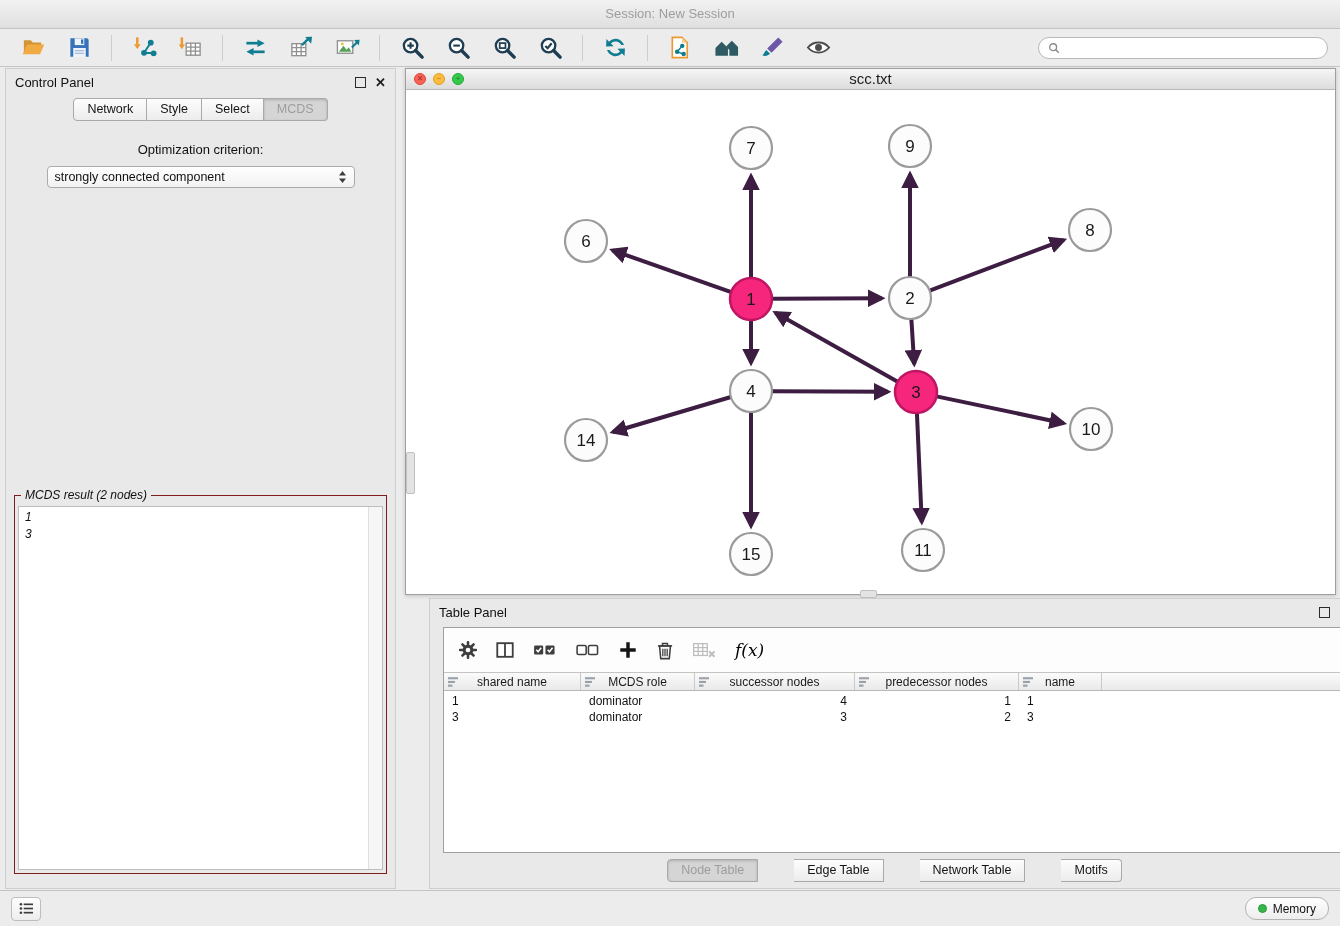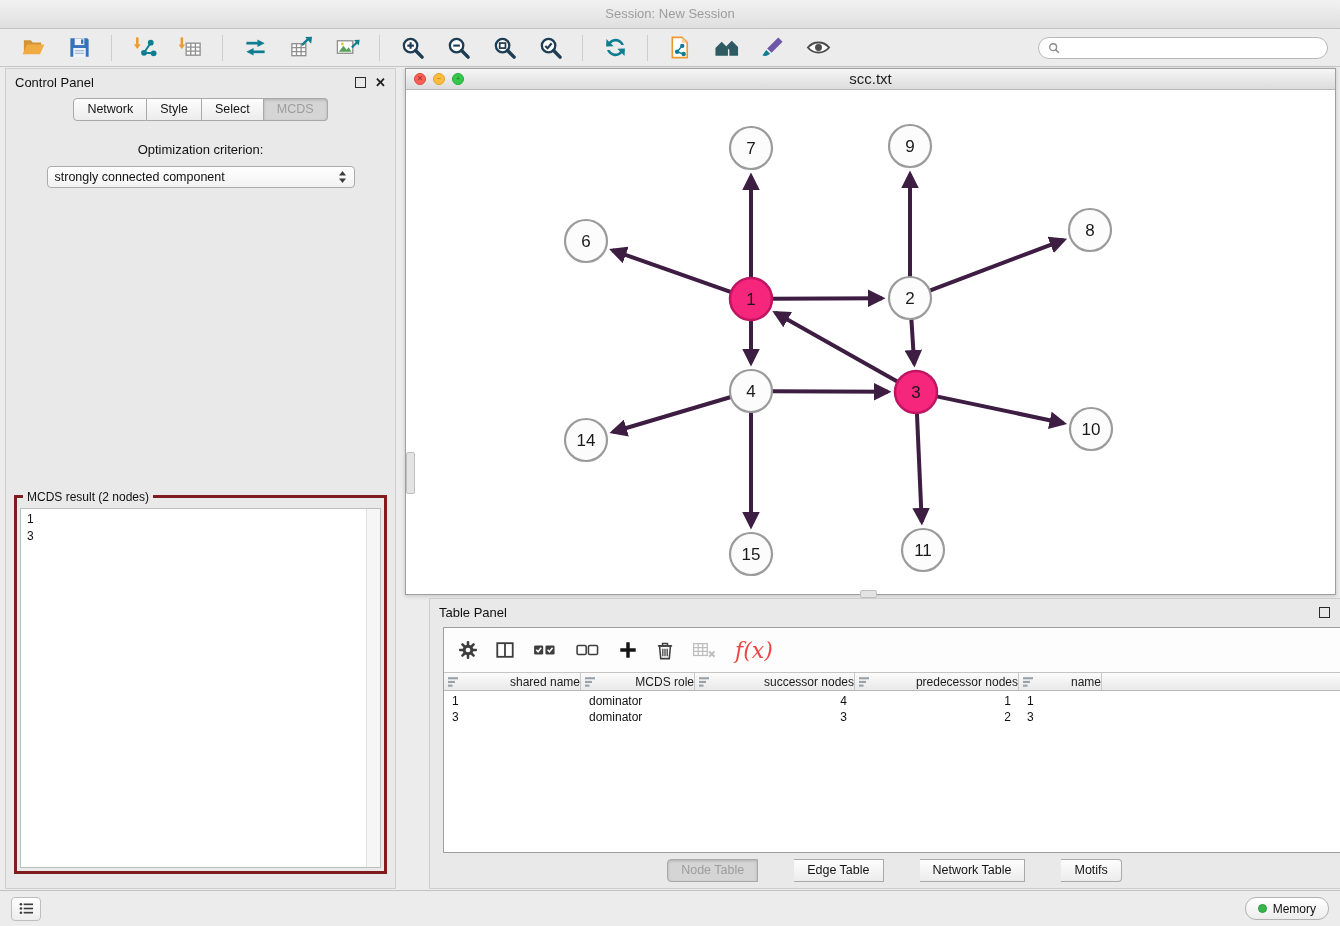--- a/index.html
+++ b/index.html
@@ -48,21 +48,21 @@
   .opt-label{text-align:center;margin-top:21px;font-size:13px;}
   .dropdown{margin:9px auto 16px;width:308px;height:22px;background:linear-gradient(#ffffff,#f2f2f2);
     border:1px solid #ababab;border-radius:4px;display:flex;align-items:center;
     padding:0 7px;box-sizing:border-box;font-size:12.5px;}
   .dd-value{flex:1;}
   .dd-arrows svg{width:9px;height:14px;display:block;}
   .btn-row{display:flex;justify-content:center;gap:15px;margin-top:11px;}
   .btn{height:22px;padding:0 15px;background:linear-gradient(#ffffff,#ececec);
     border:1px solid #a8a8a8;border-radius:4px;font-size:12.5px;color:#141414;
     font-family:"Liberation Sans",sans-serif;}
-  .result-group{position:absolute;left:8px;right:8px;top:426px;bottom:14px;border:3px solid #7f1d1d;}
+  .result-group{position:absolute;left:8px;right:8px;top:426px;bottom:14px;border:1px solid #7f1d1d;font-style:italic;}
   .result-legend{position:absolute;top:-8px;left:6px;background:#e9e9e9;padding:0 4px;font-size:12px;}
   .result-area{position:absolute;left:3px;right:3px;top:10px;bottom:3px;background:#fff;
     border:1px solid #bdbdbd;font-size:12px;line-height:17px;}
   #result-lines{padding:2px 6px;}
   .result-scroll{position:absolute;top:0;bottom:0;right:0;width:13px;background:#f6f6f6;
     border-left:1px solid #e0e0e0;}
 
   
   .net-window{position:absolute;left:405px;top:68px;width:931px;height:527px;background:#fff;
     border:1px solid #9f9f9f;box-sizing:border-box;box-shadow:0 1px 4px rgba(0,0,0,.18);}
@@ -87,25 +87,25 @@
 
   
   .table-panel{position:absolute;left:429px;top:598px;width:931px;height:291px;background:#e9e9e9;
     border:1px solid #cecece;box-sizing:border-box;}
   .tp-body{position:absolute;left:13px;right:8px;top:28px;height:226px;background:#fdfdfd;
     border:1px solid #9f9f9f;display:flex;flex-direction:column;box-sizing:border-box;}
   .tp-toolbar{height:44px;flex:0 0 auto;display:flex;align-items:center;gap:17px;padding:0 14px;}
   .tp-icon{display:flex;align-items:center;}
   .tp-icon svg{height:20px;display:block;}
   .tp-icon.wide svg{width:26px;}
-  .fx{font-family:"DejaVu Serif",serif;font-style:italic;font-size:22px;color:#ef4444;}
+  .fx{font-family:"DejaVu Serif",serif;font-style:italic;font-size:17px;color:#000000;}
   .tp-head{height:19px;flex:0 0 auto;display:flex;border-top:1px solid #c4c4c4;
     border-bottom:1px solid #b8b8b8;box-sizing:border-box;background:linear-gradient(#fbfbfb,#e9e9e9);}
   .th{box-sizing:border-box;border-right:1px solid #c9c9c9;position:relative;display:flex;
-    align-items:center;justify-content:flex-end;font-size:12px;color:#1b1b1b;height:100%;}
+    align-items:center;justify-content:center;font-size:12px;color:#1b1b1b;height:100%;}
   .th.filler{flex:1;border-right:none;}
   .th-icon{position:absolute;left:3px;top:50%;transform:translateY(-50%);width:12px;height:12px;}
   .th-icon svg{width:12px;height:12px;display:block;}
   .tp-rows{flex:1;background:#fff;padding-top:2px;}
   .tr{display:flex;height:16px;align-items:center;font-size:12px;color:#111;}
   .td{box-sizing:border-box;padding:0 8px;overflow:hidden;white-space:nowrap;}
   .tp-tabs{position:absolute;bottom:6px;left:0;right:0;display:flex;justify-content:center;gap:36px;}
 
   
   .statusbar{position:absolute;left:0;right:0;top:890px;height:36px;background:#ececec;

